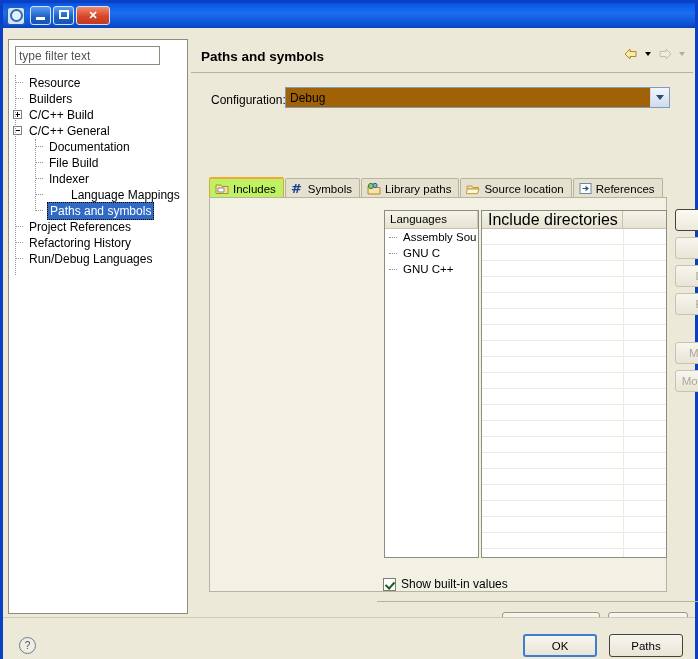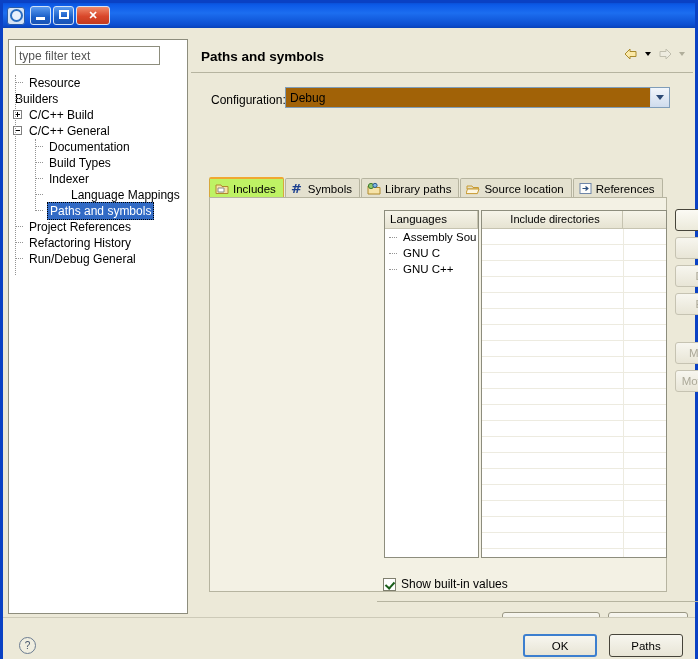--- a/index.html
+++ b/index.html
@@ -266,22 +266,21 @@
     background: #fff;
     border: 1px solid #8d8d7d;
     box-sizing: border-box;
     overflow: hidden;
   }
   .inc-head {
     height: 17px; line-height: 17px;
     background: linear-gradient(to bottom, #f6f4e9, #e6e3d2);
     border-bottom: 1px solid #c6c3b0;
     display: flex;
-    font-size: 11px;
-    text-align: center;
+    font-size: 16px;
   }
   .inc-head .c1 { width: 141px; padding-left: 6px; border-right: 1px solid #c6c3b0; box-sizing: border-box; }
   .inc-head .c2 { flex: 1; }
   .inc-body { position: relative; height: 329px; }
   .inc-row {
     height: 16px;
     border-bottom: 1px solid #edebe0;
     box-sizing: border-box;
   }
   .inc-coldiv {
@@ -402,31 +401,31 @@
         </div>
     </div>
   </div>
 
   <div class="content">
 
     <div class="left-panel">
       <input class="filter-box" type="text" placeholder="type filter text" style="">
       <div class="tree" id="tree">
           <div class="tree-row"><span class="dots" style="left: 6px; width: 8px;"></span><span class="lbl" style="margin-left: 18px;">Resource</span></div>
-          <div class="tree-row"><span class="dots" style="left: 6px; width: 8px;"></span><span class="lbl" style="margin-left: 4px;">Builders</span></div>
+          <div class="tree-row"><span class="dots" style="left: 6px; width: 8px;"></span><span class="lbl" style="margin-left: 18px;">Builders</span></div>
           <div class="tree-row"><span class="twisty plus" style="left: 4px;"></span><span class="lbl" style="margin-left: 18px;">C/C++ Build</span></div>
           <div class="tree-row"><span class="twisty" style="left: 4px;"></span><span class="lbl" style="margin-left: 18px;">C/C++ General</span></div>
           <div class="tree-row"><span class="dots" style="left: 26px; width: 8px;"></span><span class="lbl" style="margin-left: 38px;">Documentation</span></div>
-          <div class="tree-row"><span class="dots" style="left: 26px; width: 8px;"></span><span class="lbl" style="margin-left: 38px;">Build Types</span></div>
+          <div class="tree-row"><span class="dots" style="left: 26px; width: 8px;"></span><span class="lbl" style="margin-left: 38px;">File Build</span></div>
           <div class="tree-row"><span class="dots" style="left: 26px; width: 8px;"></span><span class="lbl" style="margin-left: 38px;">Indexer</span></div>
           <div class="tree-row"><span class="dots" style="left: 26px; width: 8px;"></span><span class="lbl" style="margin-left: 60px;">Language Mappings</span></div>
           <div class="tree-row selected"><span class="dots" style="left: 26px; width: 8px;"></span><span class="lbl" style="margin-left: 38px;">Paths and symbols</span></div>
           <div class="tree-row"><span class="dots" style="left: 6px; width: 8px;"></span><span class="lbl" style="margin-left: 18px;">Project References</span></div>
           <div class="tree-row"><span class="dots" style="left: 6px; width: 8px;"></span><span class="lbl" style="margin-left: 18px;">Refactoring History</span></div>
-          <div class="tree-row"><span class="dots" style="left: 6px; width: 8px;"></span><span class="lbl" style="margin-left: 18px;">Run/Debug General</span></div>
+          <div class="tree-row"><span class="dots" style="left: 6px; width: 8px;"></span><span class="lbl" style="margin-left: 18px;">Run/Debug Languages</span></div>
           <div class="vline" style="left: 6px; top: 0px; height: 200px;"></div>
           <div class="vline" style="left: 26px; top: 64px; height: 72px;"></div>
         </div>
     </div>
 
     <div class="right-panel">
       <div class="page-title">Paths and symbols</div>
       <div class="navs">
         <span class="arrow-btn">
           <svg width="18" height="16" viewBox="0 0 18 16">

